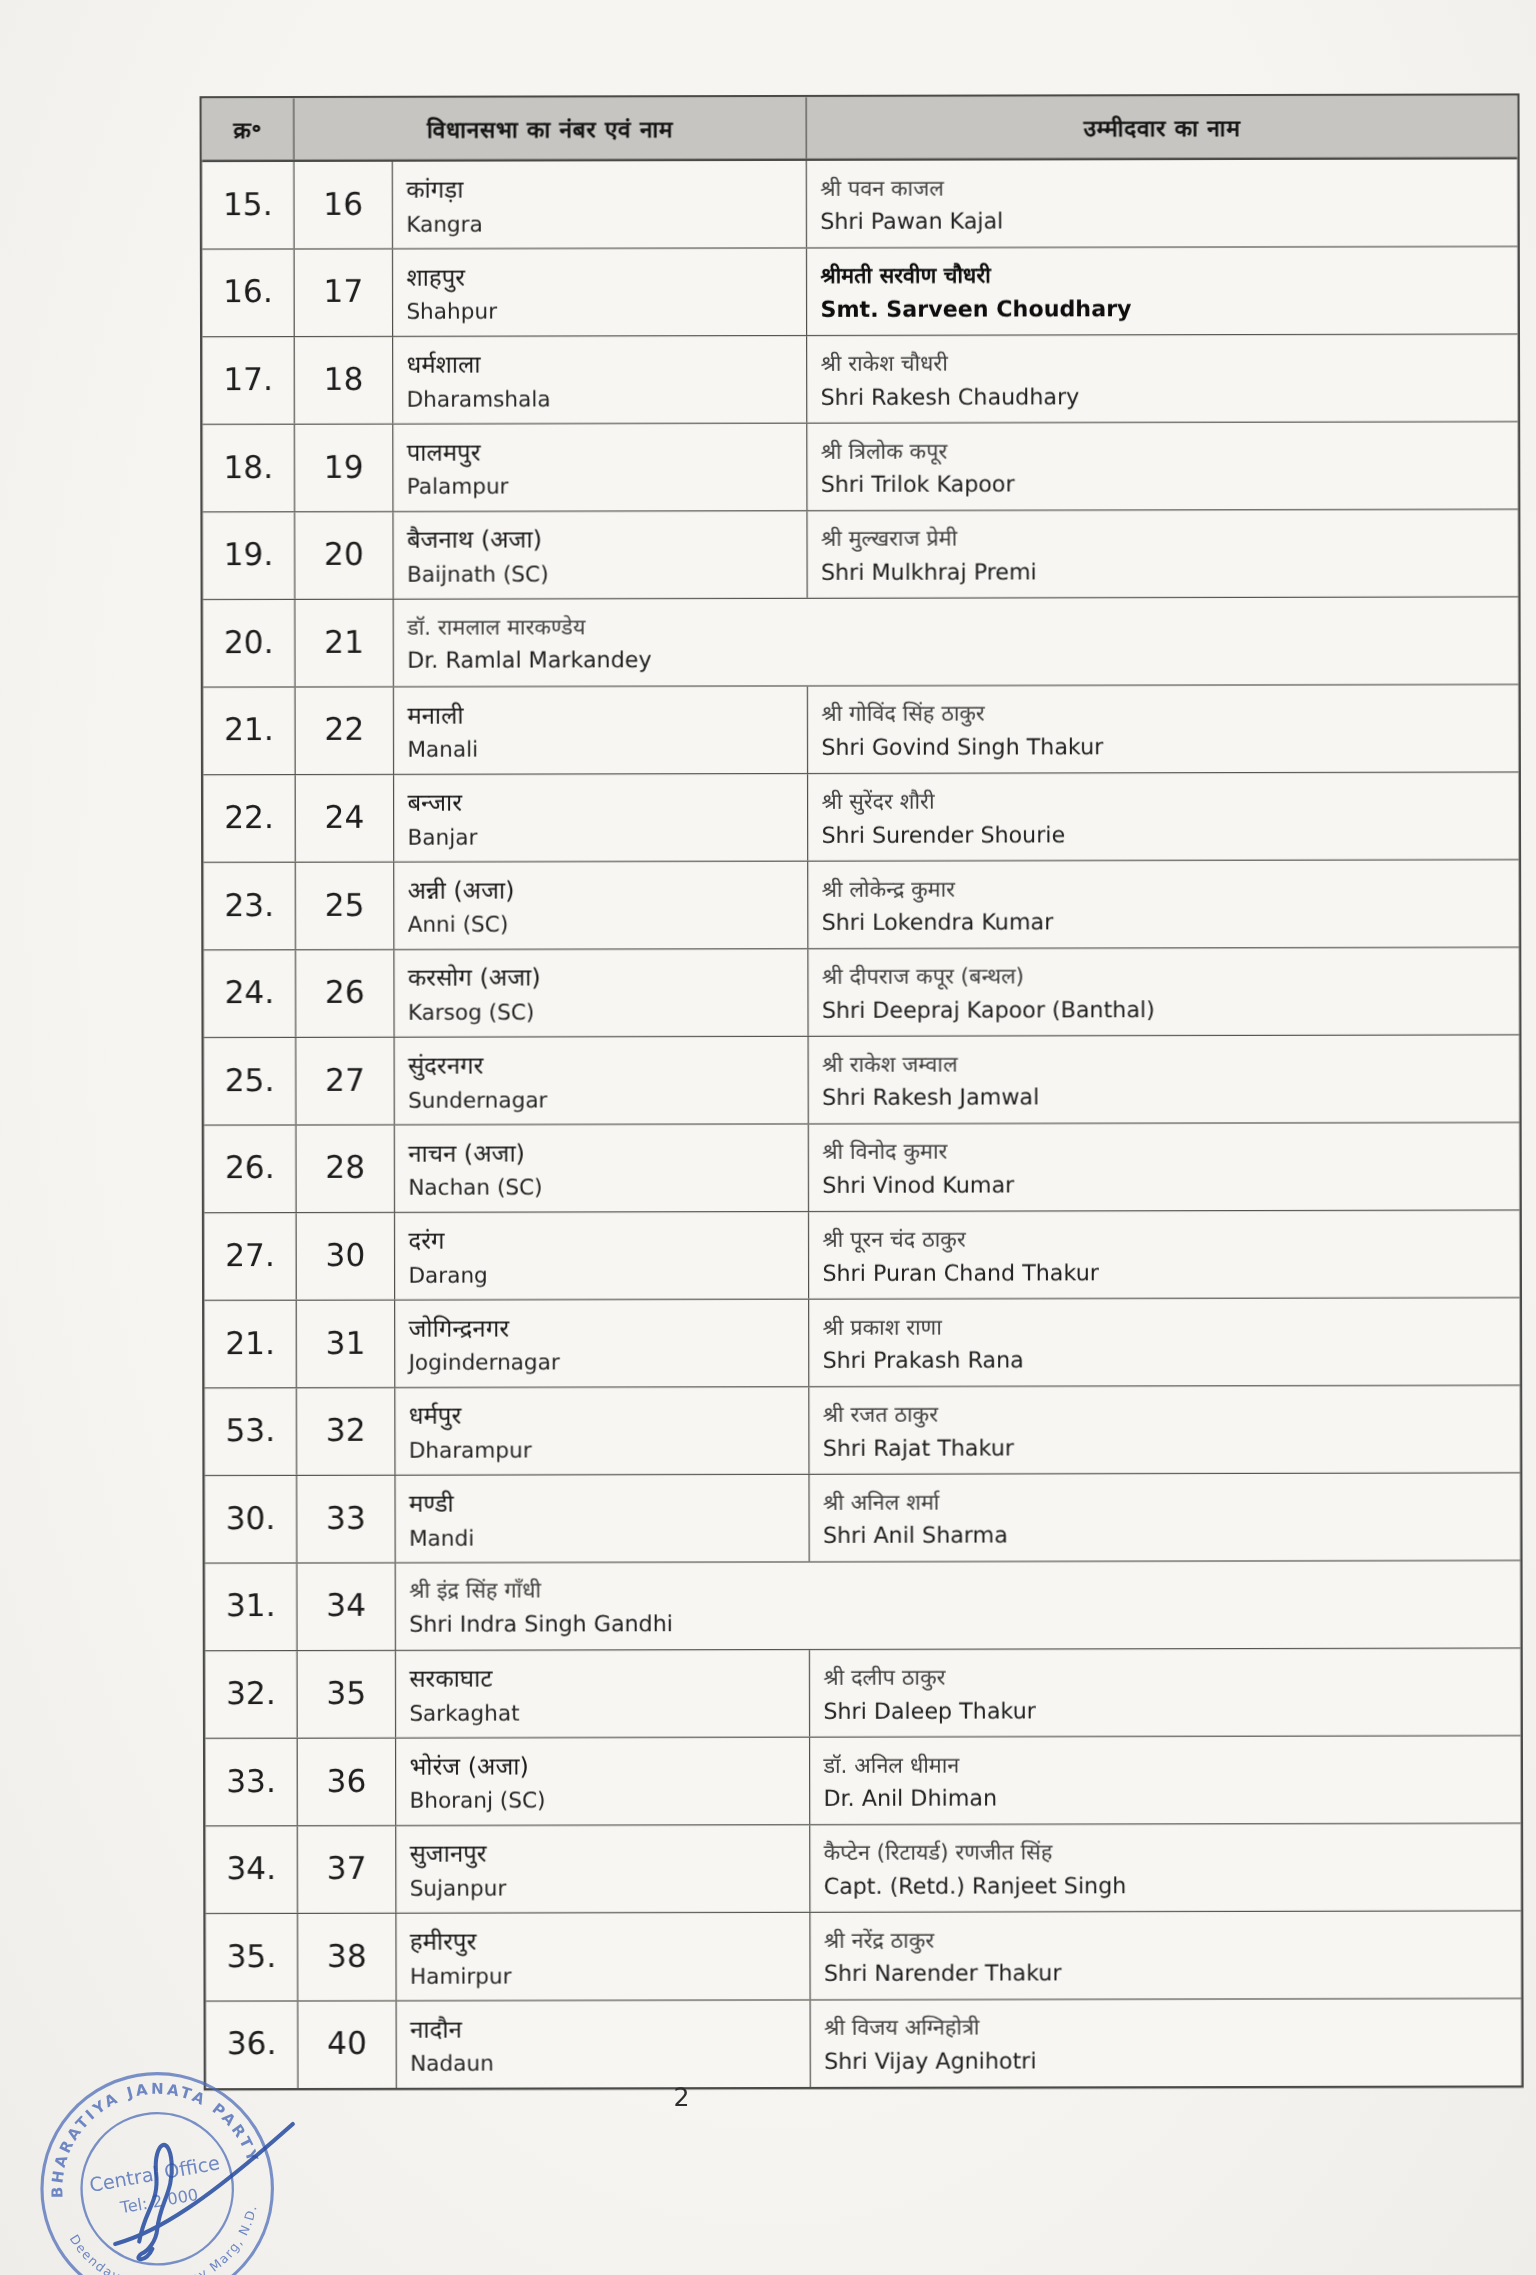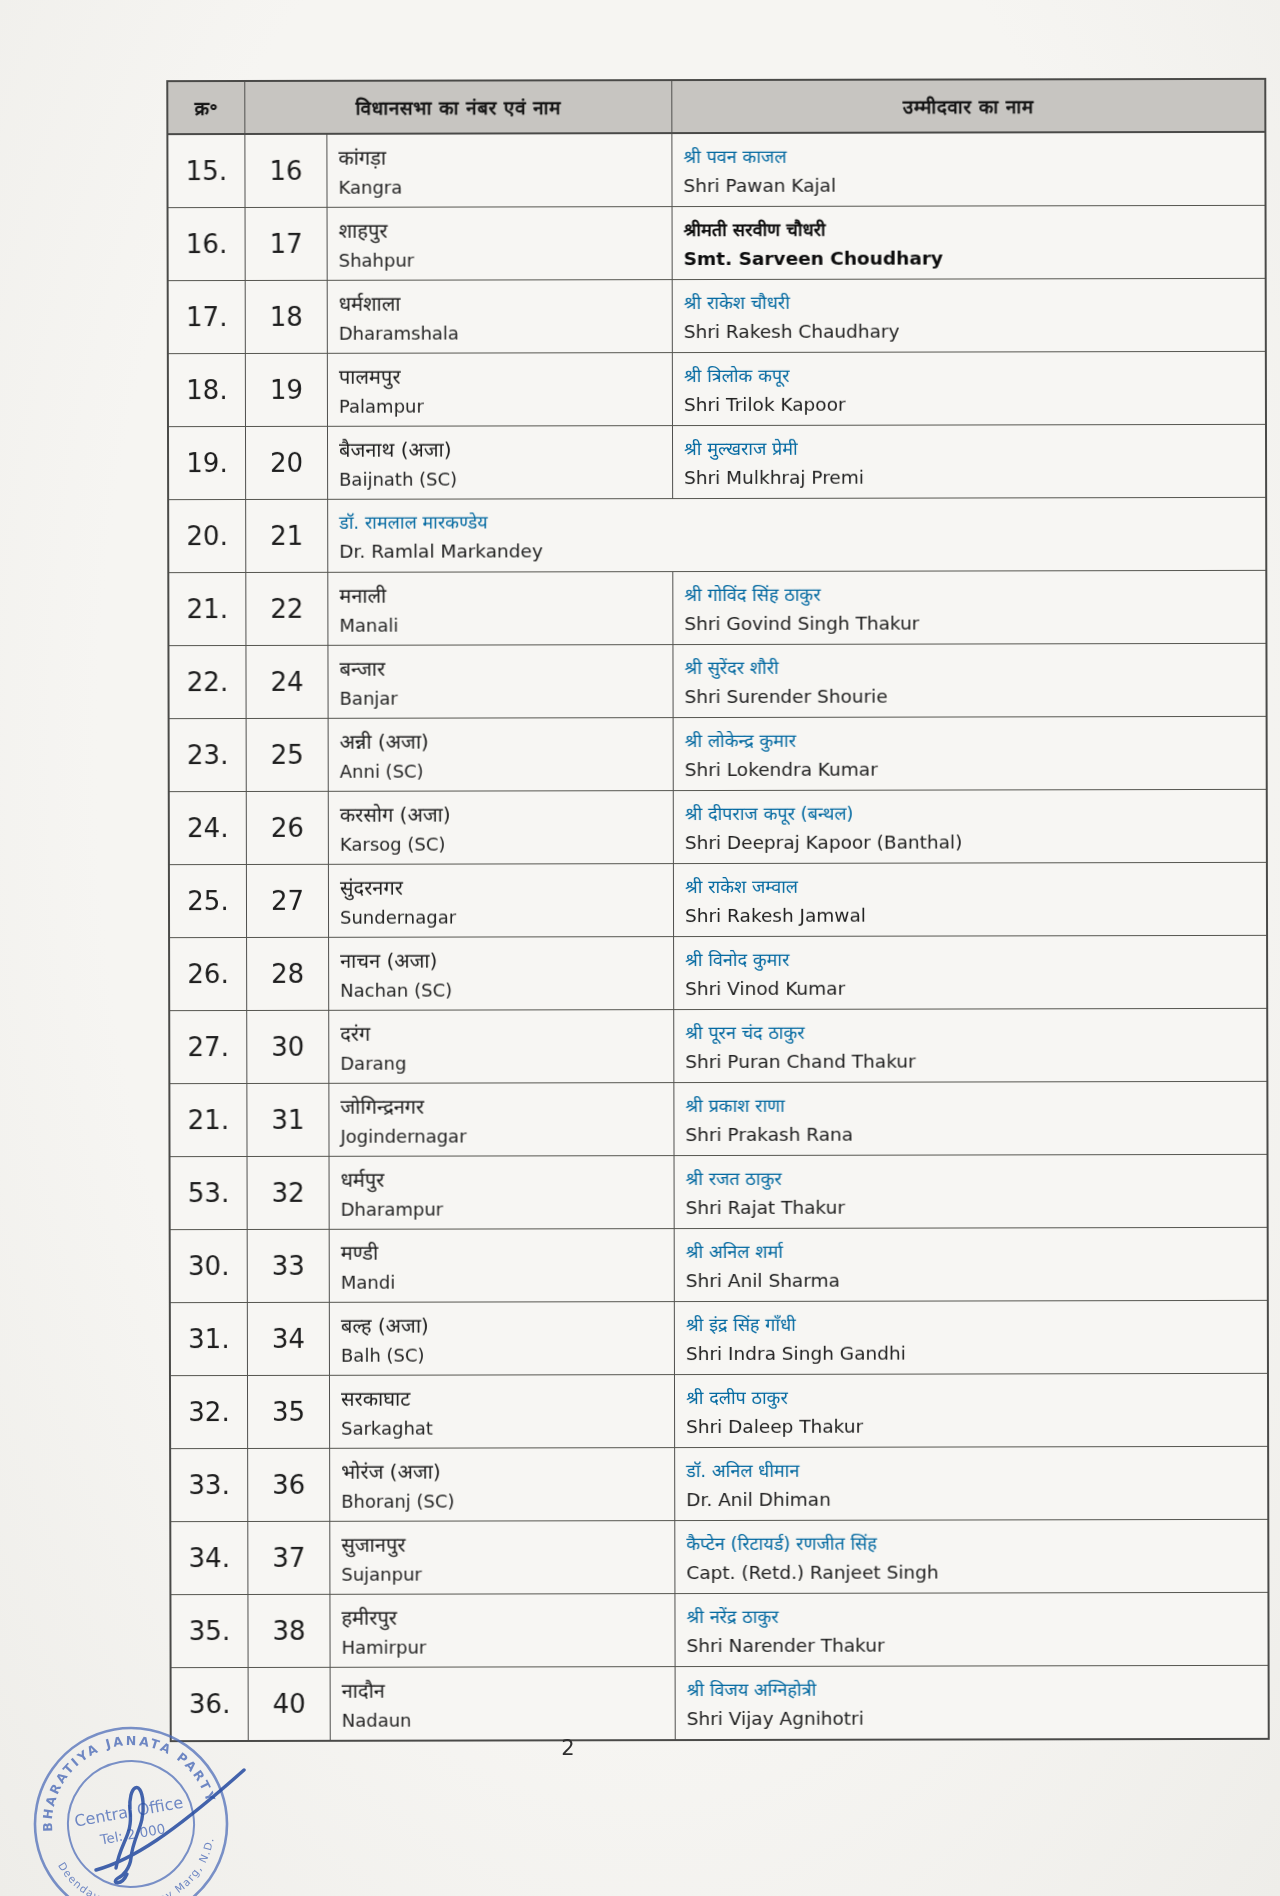--- a/index.html
+++ b/index.html
@@ -45,21 +45,21 @@
     display:flex;min-width:0;
   }
   .cell:last-child{border-right:none;}
   .c-serial,.c-num{align-items:center;justify-content:center;font-size:26px;color:#1d1d1d;}
   .c-name,.c-cand{
     flex-direction:column;justify-content:space-evenly;align-items:flex-start;
     padding:4px 4px 4px 11px;
   }
   .c-name .hi{font-size:20px;color:#1c1c1c;}
   .c-name .en{font-size:18px;color:#262626;}
-  .c-cand .hi{font-size:18px;color:#0369a1;}
+  .c-cand .hi{font-size:18px;color:#404040;}
   .c-cand .en{font-size:18.5px;color:#222;}
   .bold-row .c-cand .hi,.bold-row .c-cand .en{font-weight:bold;color:#0d0d0d;}
 
   
   .page-number{
     position:absolute;left:548px;top:1736px;width:40px;
     text-align:center;font-size:21px;color:#2e2e2e;
   }
 
   
@@ -328,24 +328,20 @@
             <div class="hi">श्री अनिल शर्मा</div>
             <div class="en">Shri Anil Sharma</div>
           </div>
         </div>
         <div class="row">
           <div class="cell c-serial">
             <span>31.</span>
           </div>
           <div class="cell c-num">
             <span>34</span>
-          </div>
-          <div class="cell c-name">
-            <div class="hi">बल्ह (अजा)</div>
-            <div class="en">Balh (SC)</div>
           </div>
           <div class="cell c-cand">
             <div class="hi">श्री इंद्र सिंह गाँधी</div>
             <div class="en">Shri Indra Singh Gandhi</div>
           </div>
         </div>
         <div class="row">
           <div class="cell c-serial">
             <span>32.</span>
           </div>

